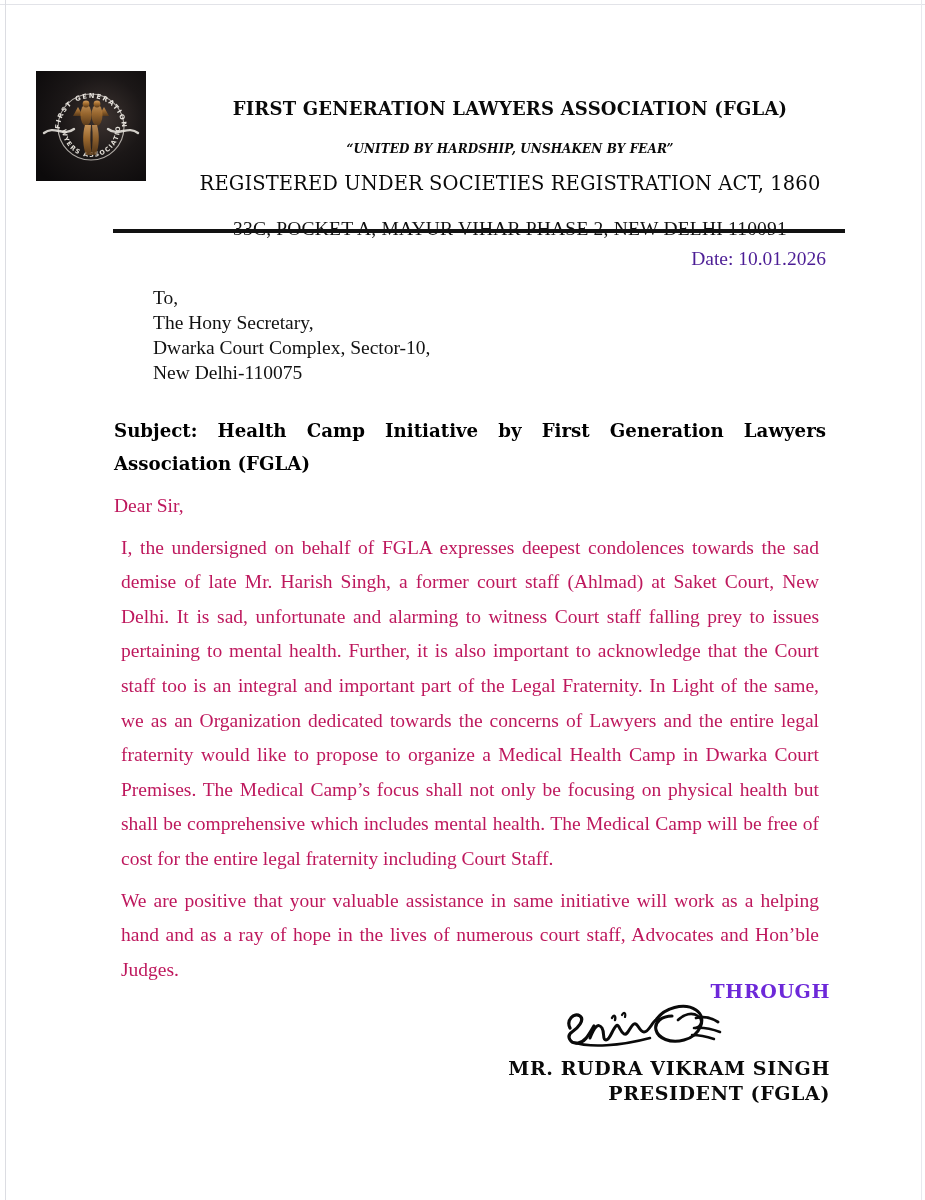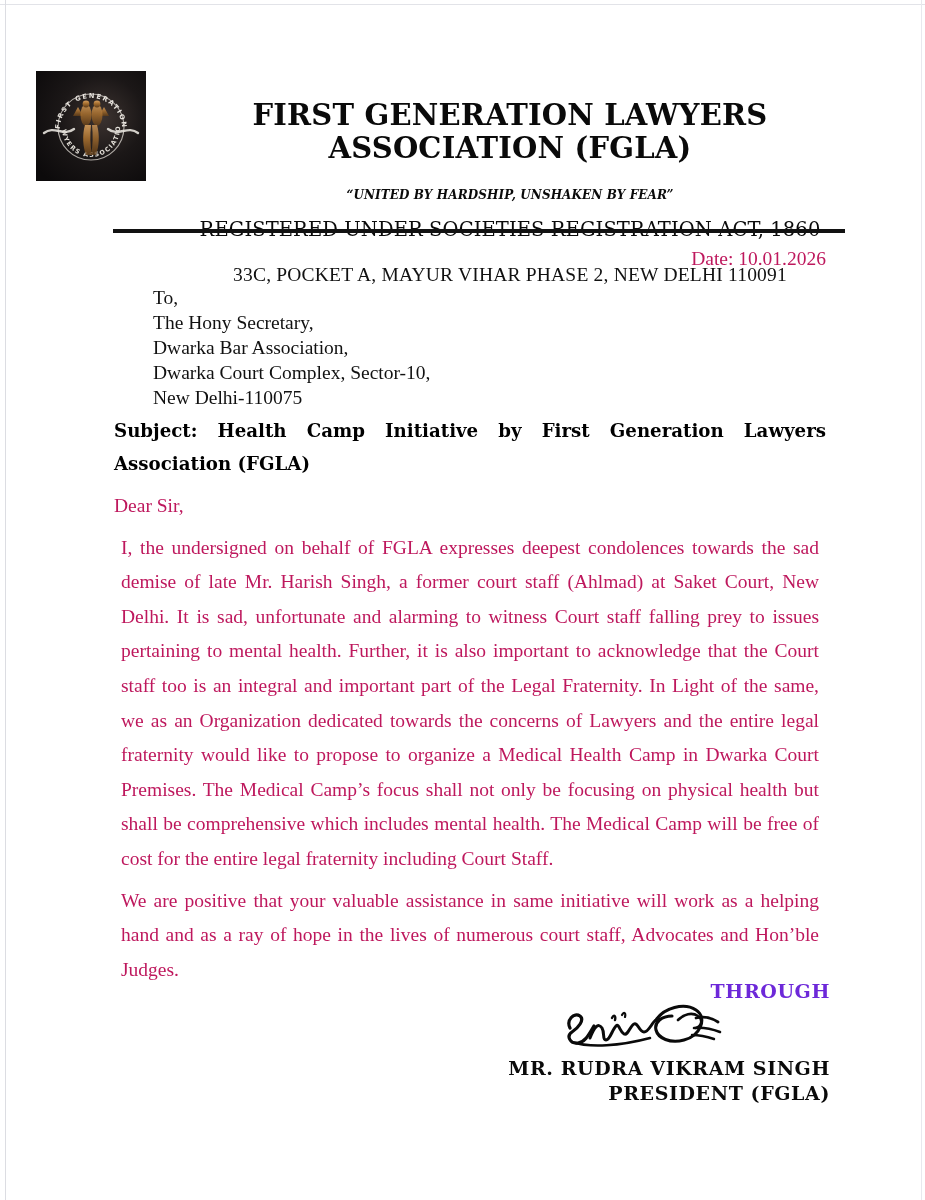--- a/index.html
+++ b/index.html
@@ -76,21 +76,21 @@
   .head-text {
     position: absolute;
     left: 150px;
     top: 0;
     width: 720px;
     text-align: center;
   }
   .org-name {
     font-family: "DejaVu Serif", "Liberation Serif", serif;
     font-weight: bold;
-    font-size: 29px;
+    font-size: 18px;
     letter-spacing: 0.2px;
     line-height: 1.15;
     color: #0a0a0a;
     margin-top: 33px;
   }
   .tagline {
     font-family: "DejaVu Serif", "Liberation Serif", serif;
     font-weight: bold;
     font-style: italic;
     font-size: 12px;
@@ -125,21 +125,21 @@
   }
 
   
   .date-row {
     position: absolute;
     left: 113px;
     top: 248px;
     width: 713px;
     text-align: right;
     font-size: 19.5px;
-    color: #be185d;
+    color: #4c1d95;
   }
 
   
   .recipient {
     position: absolute;
     left: 114px;
     top: 285px;
     width: 600px;
     font-size: 19.5px;
     line-height: 25px;
@@ -283,21 +283,20 @@
     </div>
   </div>
 
   <div class="rule"></div>
 
   <div class="date-row">Date: 10.01.2026</div>
 
   <div class="recipient">
     <div>To,</div>
     <div>The Hony Secretary,</div>
-    <div>Dwarka Bar Association,</div>
     <div>Dwarka Court Complex, Sector-10,</div>
     <div>New Delhi-110075</div>
   </div>
 
   <div class="subject">Subject: Health Camp Initiative by First Generation Lawyers Association (FGLA)</div>
 
   <div class="body-block">
     <div class="salutation">Dear Sir,</div>
     <p class="para">I, the undersigned on behalf of FGLA expresses deepest condolences towards the sad demise of late Mr. Harish Singh, a former court staff (Ahlmad) at Saket Court, New Delhi. It is sad, unfortunate and alarming to witness Court staff falling prey to issues pertaining to mental health. Further, it is also important to acknowledge that the Court staff too is an integral and important part of the Legal Fraternity. In Light of the same, we as an Organization dedicated towards the concerns of Lawyers and the entire legal fraternity would like to propose to organize a Medical Health Camp in Dwarka Court Premises. The Medical Camp’s focus shall not only be focusing on physical health but shall be comprehensive which includes mental health. The Medical Camp will be free of cost for the entire legal fraternity including Court Staff.</p>
     <p class="para">We are positive that your valuable assistance in same initiative will work as a helping hand and as a ray of hope in the lives of numerous court staff, Advocates and Hon’ble Judges.</p>

